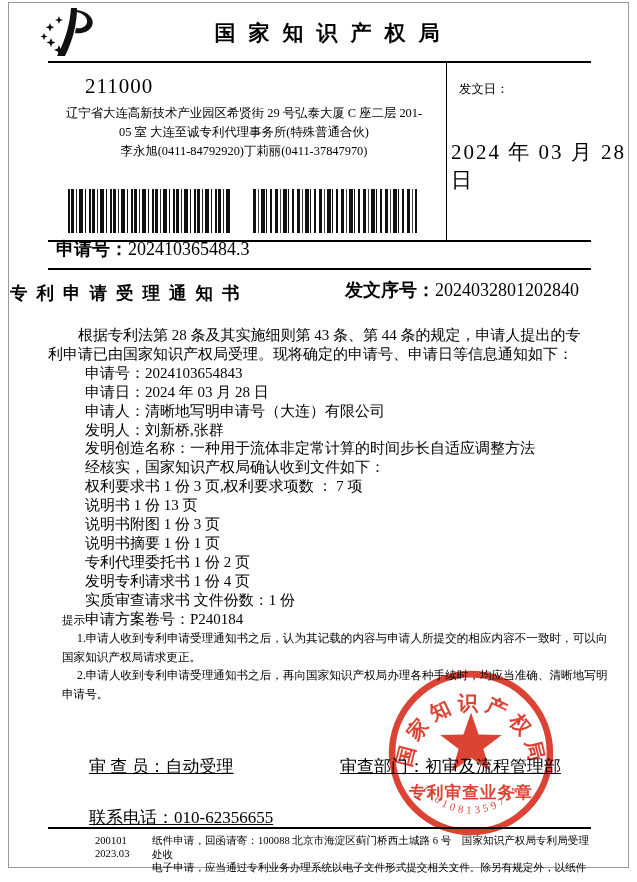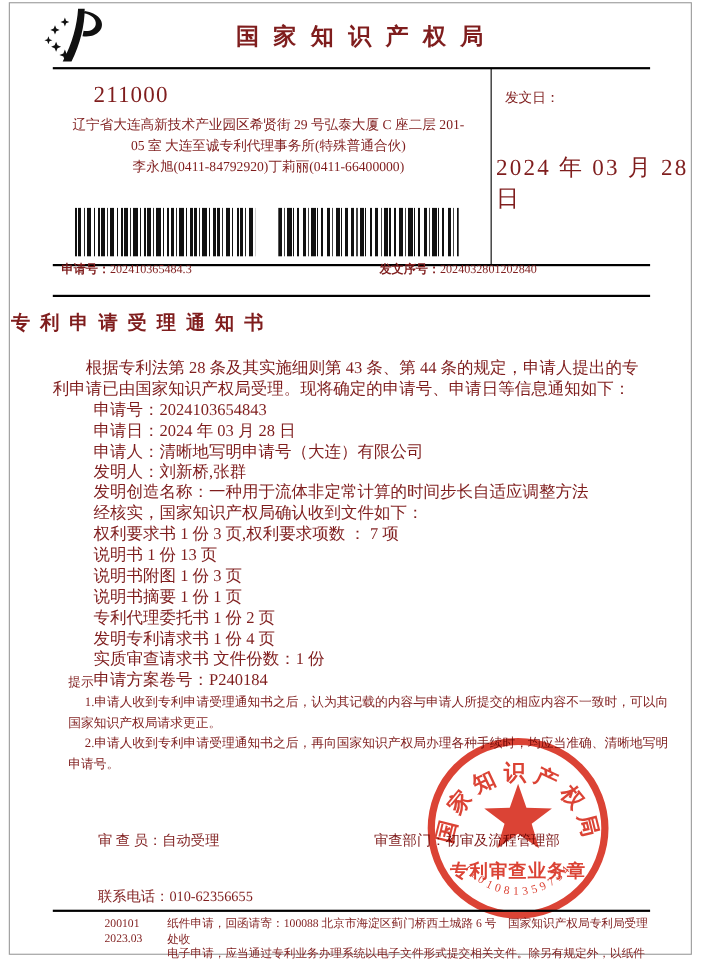--- a/index.html
+++ b/index.html
@@ -1,21 +1,21 @@
 <!DOCTYPE html>
 <html><head>
 <meta charset="utf-8">
 <style>
   html,body{margin:0;padding:0;background:#fff;}
   .page{
     position:relative;
     width:637px;height:874px;
     background:#fff;
     font-family:"Liberation Serif","DejaVu Serif",serif;
-    color:#7f1d1d;
+    color:#000000;
     overflow:hidden;
   }
   .frame{
     position:absolute;left:8px;top:2px;right:8px;bottom:6px;
     border:1px solid #9a9a9a;
     pointer-events:none;
   }
   .abs{position:absolute;}
   
   .org-title{
@@ -33,38 +33,38 @@
   
   .postal{left:85px;top:74px;font-size:21px;letter-spacing:1px;}
   .addr{left:50px;top:104px;width:388px;text-align:center;font-size:12.4px;line-height:19px;}
   .barcode{top:189px;width:164px;height:44px;}
   .bc1{left:68px;background:repeating-linear-gradient(90deg,#111 0 2px,#fff 2px 3px,#111 3px 6px,#fff 6px 8px,#2a2a2a 8px 9px,#fff 9px 11px,#111 11px 15px,#fff 15px 17px,#111 17px 18px,#fff 18px 21px);}
   .bc2{left:253px;background:repeating-linear-gradient(90deg,#111 0 3px,#fff 3px 5px,#444 5px 6px,#fff 6px 8px,#111 8px 12px,#fff 12px 13px,#111 13px 14px,#fff 14px 17px,#111 17px 19px,#fff 19px 22px);}
   
   .date-label{left:459px;top:81px;font-size:12.4px;}
   .date-value{left:451px;top:138px;font-size:21px;letter-spacing:2px;}
   
-  .meta-row{top:237px;font-size:11px;}
+  .meta-row{top:237px;font-size:18px;}
   .meta-label{font-weight:bold;}
   .meta-app{left:56px;}
-  .meta-serial{left:345px;}
+  .meta-serial{left:345px;margin-top:41px;}
   
   .notice-title{
     left:0;right:0;top:281px;text-align:left;
     font-size:17.5px;font-weight:bold;letter-spacing:9px;padding-left:10px;
   }
   
   .body{left:48px;top:326px;width:545px;font-size:15px;line-height:18.9px;}
   .indent2{text-indent:2em;}
   .detail{padding-left:37px;}
   
   .tips{left:48px;top:612px;width:547px;font-size:11.6px;line-height:18.4px;margin-left:14px;}
   .tip-item{text-indent:1.3em;}
   
-  .review-row{font-size:13px;}
+  .review-row{font-size:17px;text-decoration:underline;}
   .examiner{left:89px;top:755px;}
   .dept{left:340px;top:755px;}
   .phone{left:89px;top:774px;margin-top:32px;}
   
   .seal{left:384px;top:666px;width:174px;height:174px;mix-blend-mode:multiply;opacity:.93;}
   
   .footer-codes{left:95px;top:834px;font-size:10.6px;line-height:13px;}
   .footer-text{left:152px;top:834px;width:442px;font-size:10.6px;line-height:13.5px;}
 </style>
 </head>
@@ -82,21 +82,21 @@
     <path d="M13,31 l1.3,3.2 3.2,1.3 -3.2,1.3 -1.3,3.2 -1.3,-3.2 -3.2,-1.3 3.2,-1.3 Z" fill="#111"></path>
     <path d="M21,38 l1.4,3.6 3.6,1.4 -3.6,1.4 -1.4,3.6 -1.4,-3.6 -3.6,-1.4 3.6,-1.4 Z" fill="#111"></path>
   </svg>
   <div class="abs org-title">国家知识产权局</div>
   <div class="abs hr rule-header"></div>
 
   <div class="abs postal">211000</div>
   <div class="abs addr">
     <div>辽宁省大连高新技术产业园区希贤街 29 号弘泰大厦 C 座二层 201-</div>
     <div>05 室  大连至诚专利代理事务所(特殊普通合伙)</div>
-    <div>李永旭(0411-84792920)丁莉丽(0411-66400000)</div>
+    <div>李永旭(0411-84792920)丁莉丽(0411-37847970)</div>
   </div>
   <div class="abs barcode bc1"></div>
   <div class="abs barcode bc2"></div>
 
   <div class="abs vdiv"></div>
   <div class="abs date-label">发文日：</div>
   <div class="abs date-value">2024 年 03 月 28 日</div>
 
   <div class="abs hr rule-mid"></div>
   <div class="abs meta-row meta-app">

